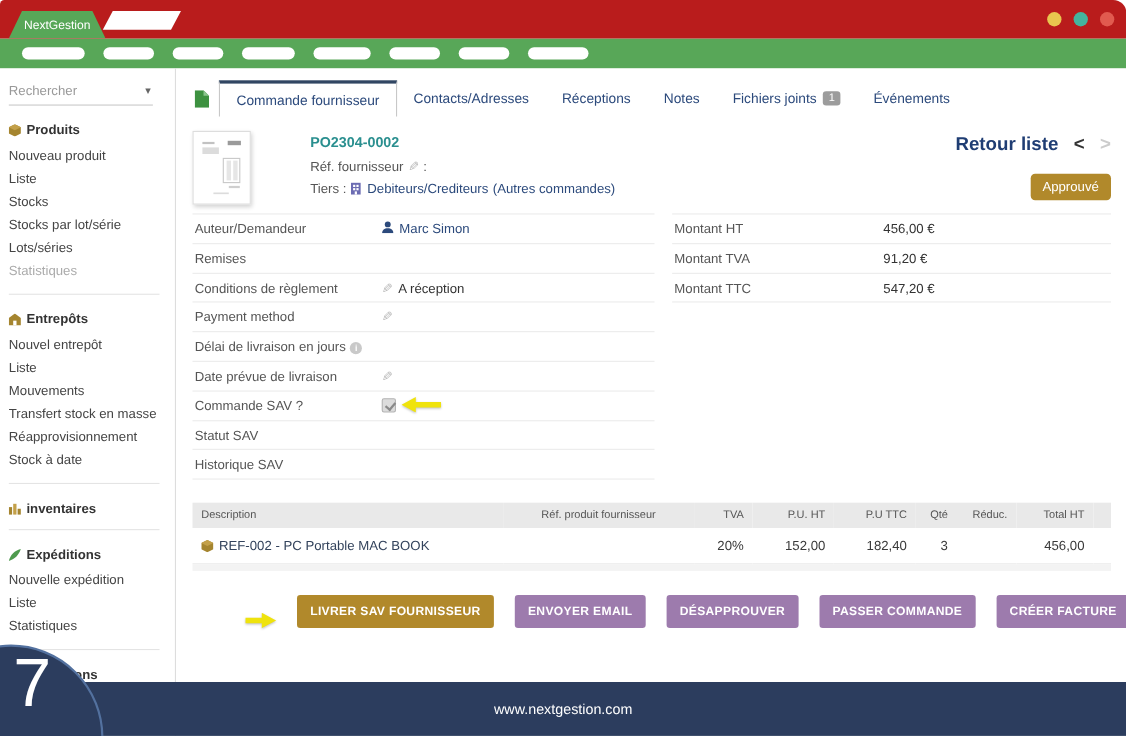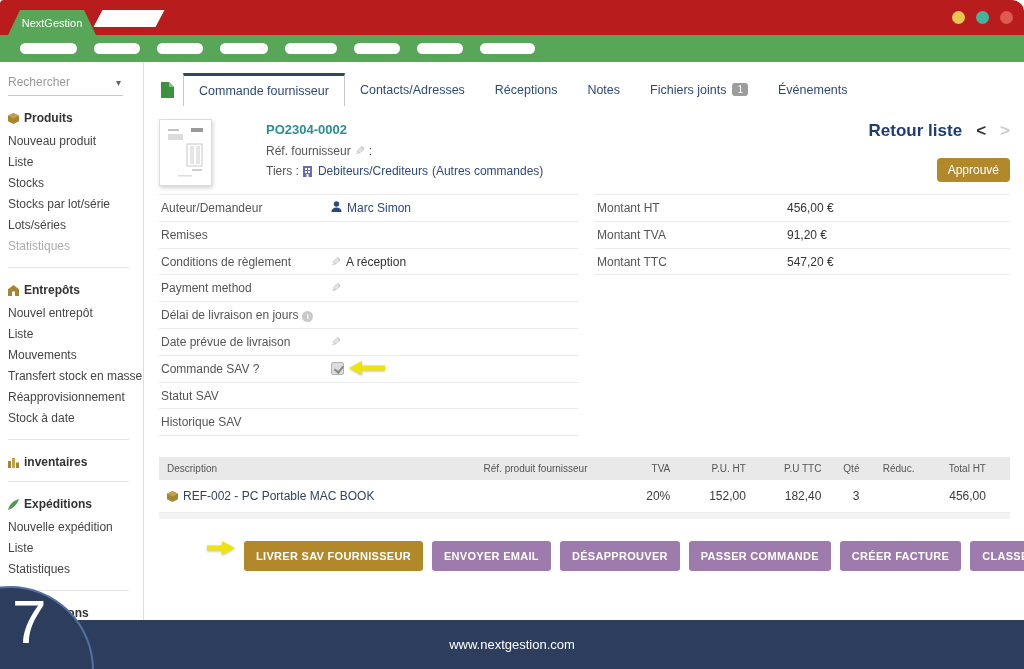--- a/index.html
+++ b/index.html
@@ -21,21 +21,21 @@
   .greenbar{height:27px;background:#58a758;display:flex;align-items:center;padding-left:20px;gap:17px}
   .pill{height:11px;border-radius:6px;background:#fff}
   .pill:nth-child(1){width:57px}.pill:nth-child(2){width:46px}.pill:nth-child(3){width:46px}
   .pill:nth-child(4){width:48px}.pill:nth-child(5){width:52px}.pill:nth-child(6){width:46px}
   .pill:nth-child(7){width:46px}.pill:nth-child(8){width:55px}
 
   
   .content{display:flex;align-items:flex-start}
 
   
-  .sidebar{width:144px;flex-shrink:0;min-height:498px;border-right:1px solid #ddd;padding:10px 0 0 8px;font-size:12px}
+  .sidebar{width:160px;flex-shrink:0;min-height:498px;border-right:1px solid #ddd;padding:10px 0 0 8px;font-size:12px}
   .search{display:flex;justify-content:space-between;align-items:center;margin-right:20px;
     border-bottom:1px solid #c9c9c9;padding:3px 2px 6px 0;color:#999}
   .caret{color:#666;font-size:10px}
   .side-section{margin-top:15px}
   .side-title{display:flex;align-items:center;gap:5px;font-weight:bold;color:#333;margin-bottom:7px}
   .side-item{padding:2px 0;margin-bottom:3px;color:#444;cursor:pointer}
   .side-item.disabled{color:#ababab}
   .sep{border-top:1px solid #e4e4e4;margin:12px 14px 0 0}
   .sicon{display:inline-flex;width:11px;height:11px;flex-shrink:0}
 
@@ -85,21 +85,21 @@
 
   
   .items-table{width:100%;border-collapse:collapse;margin-top:21px;font-size:12px}
   .items-table th{background:#e9e9e9;color:#555;font-weight:normal;font-size:10px;padding:6px 8px;text-align:left;white-space:nowrap}
   .items-table td{padding:9px 8px;color:#3a3a3a;border-bottom:1px solid #ececec}
   .items-table .c{text-align:center}.items-table .r{text-align:right}
   .prod-link{display:flex;align-items:center;gap:5px;cursor:pointer;color:#33435c}
   .table-tail{height:6px;background:#f3f3f3}
 
   
-  .actions{display:flex;align-items:flex-start;gap:9px;margin:22px 0 0 48px}
+  .actions{display:flex;align-items:flex-end;gap:19px;margin:22px 0 0 48px}
   .btn{border:none;color:#fff;font-weight:bold;font-size:11px;letter-spacing:.3px;padding:9px 12px;
     border-radius:3px;cursor:pointer;font-family:inherit;white-space:nowrap}
   .btn-gold{background:#b1892b}
   .btn-purple{background:#9d7bad}
 
   
   .footer{position:absolute;left:0;right:0;bottom:0;height:49px;background:#2c3d5e;
     display:flex;align-items:center;justify-content:center;color:#fff;font-size:13px;z-index:1}
   .corner-circle{position:absolute;left:-74px;top:586px;width:168px;height:168px;border-radius:50%;
     background:#2c3d5e;border:2px solid #53719f;z-index:5}

